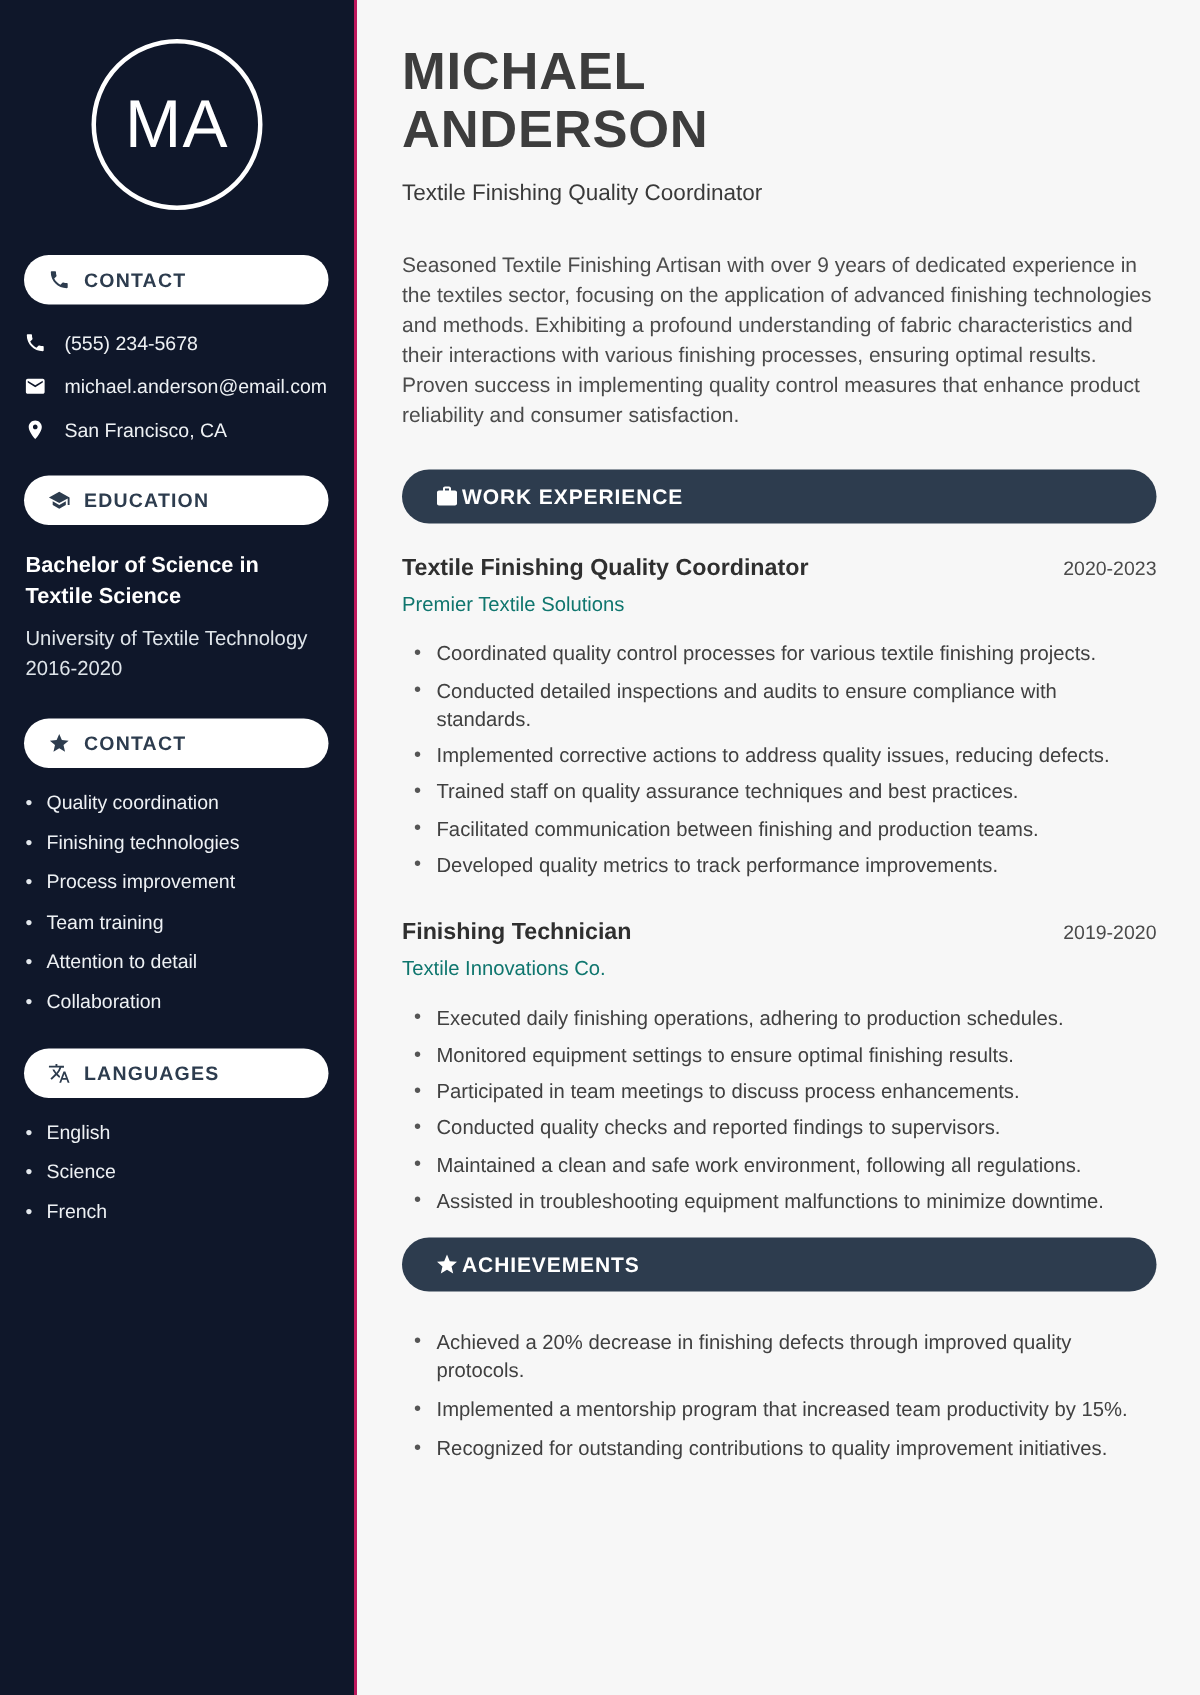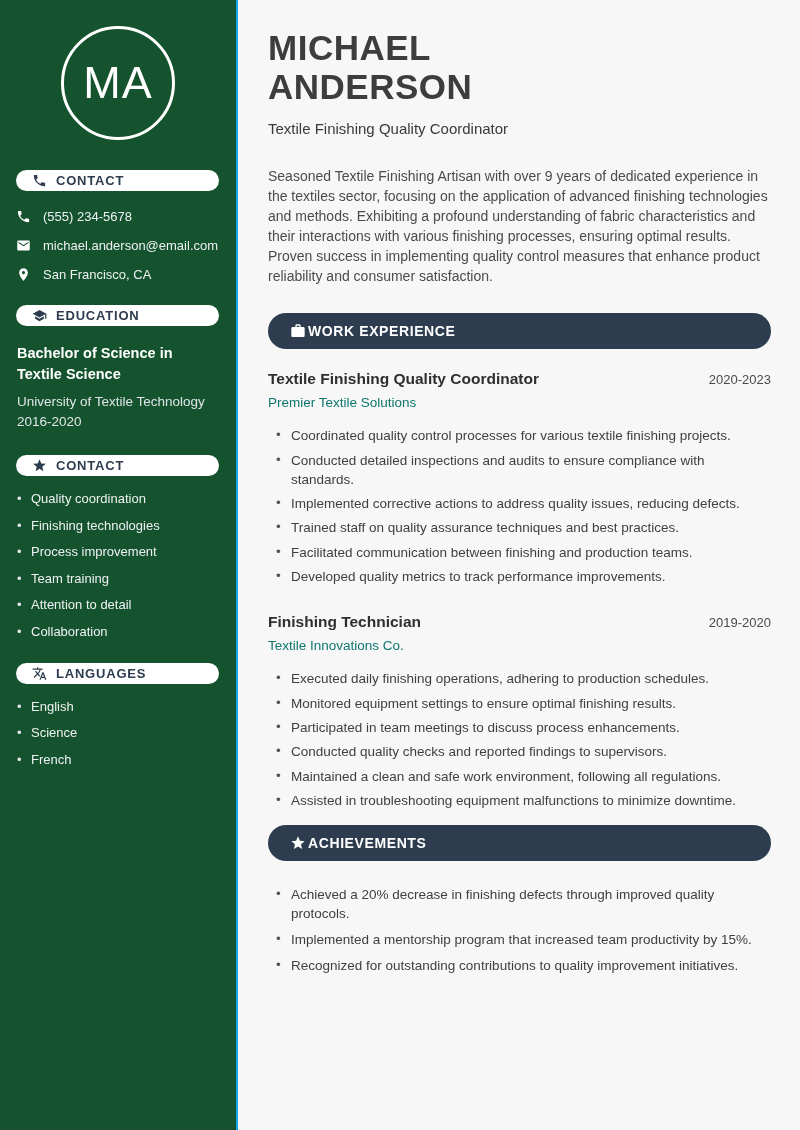--- a/index.html
+++ b/index.html
@@ -7,38 +7,38 @@
   .page {
     width: 800px; height: 1130px;
     display: flex;
     font-family: "Liberation Sans", sans-serif;
     overflow: hidden;
   }
 
   
   .sidebar {
     width: 238px; min-width: 238px;
-    background: #14532d;
-    border-right: 2px solid #0ea5e9;
+    background: #0f172a;
+    border-right: 2px solid #be185d;
     padding-top: 26px;
     color: #eef1f4;
   }
   .avatar {
     width: 114px; height: 114px;
     border: 3px solid #ffffff;
     border-radius: 50%;
     margin: 0 auto;
     display: flex; align-items: center; justify-content: center;
   }
   .avatar span {
     font-size: 45px; font-weight: 500; color: #ffffff; letter-spacing: 1px;
   }
   .side-pill {
     margin: 0 17px 0 16px;
-    height: 21px;
+    height: 33px;
     background: #ffffff;
     border-radius: 17px;
     display: flex; align-items: center; gap: 9px;
     padding: 0 16px;
     color: #2d3c4e;
     font-size: 13px; font-weight: 700; letter-spacing: 0.8px;
   }
   .side-pill svg { width: 15px; height: 15px; fill: #2d3c4e; flex: 0 0 auto; }
   .pill-contact   { margin-top: 30px; }
   .pill-education { margin-top: 22px; }

